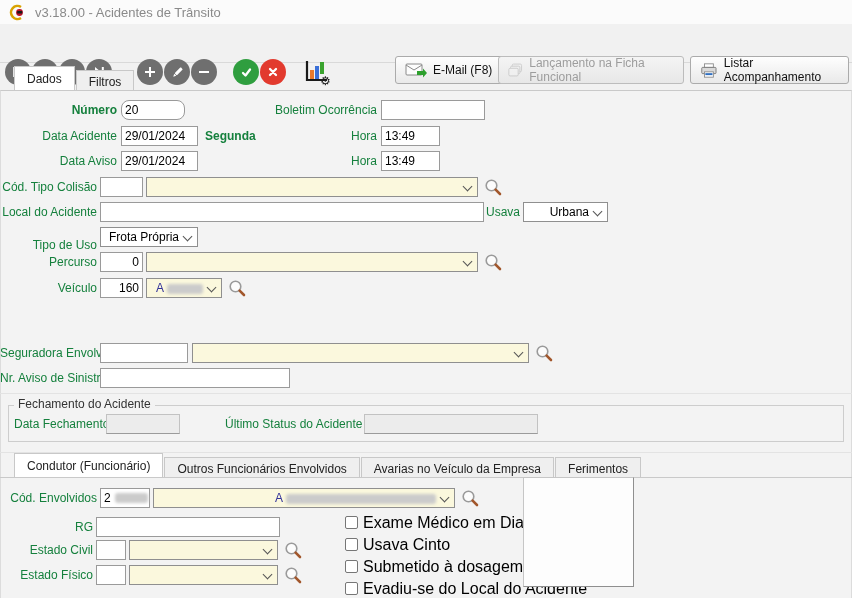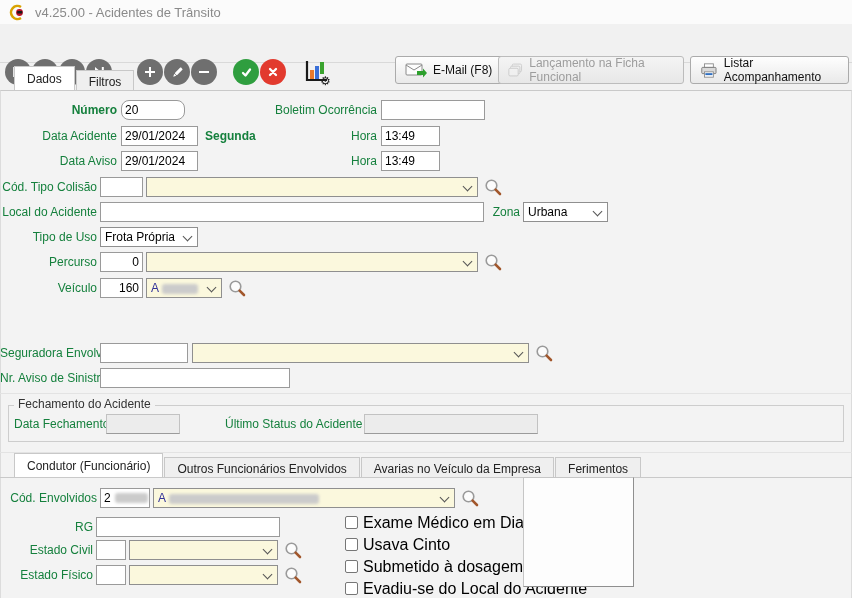--- a/index.html
+++ b/index.html
@@ -29,21 +29,21 @@
 
   .panel { position:absolute; left:0; top:90px; width:852px; height:508px; background:#f3f3f3; border-top:1px solid #c9c9c9; border-left:1px solid #dcdcdc; border-right:1px solid #dcdcdc; box-sizing:border-box; }
 
   
   .lbl { position:absolute; height:20px; line-height:20px; font-size:12px; color:#15803d; text-align:right; white-space:nowrap; }
   .lbl.left { text-align:left; }
   .lbl.bold { font-weight:bold; }
   .inp { position:absolute; box-sizing:border-box; height:20px; border:1px solid #9a9a9a; background:#fff; font-family:"Liberation Sans",sans-serif; font-size:12px; color:#000; padding:0 3px; }
   .inp.num { text-align:right; }
   .inp.off { background:#ececec; border-color:#c2c2c2; border-bottom-color:#9b9b9b; }
-  .combo { position:absolute; box-sizing:border-box; height:20px; border:1px solid #8f8f8f; background:#fff; line-height:18px; padding:0 18px 0 4px; overflow:hidden; white-space:nowrap; }
+  .combo { position:absolute; box-sizing:border-box; height:20px; border:1px solid #8f8f8f; background:#fff; line-height:18px; padding:0 18px 0 4px; overflow:hidden; white-space:nowrap;text-align:right; }
   .combo.yellow { background:#fbf8dd; }
   .combo .chev { position:absolute; right:6px; top:5px; width:6px; height:6px; border-right:1px solid #555; border-bottom:1px solid #555; transform:rotate(45deg); }
   .combo .code { color:#333399; }
   .mag { position:absolute; width:18px; height:18px; }
   .redact { display:inline-block; height:10px; border-radius:3px; background:#cbcbcb; filter:blur(1.5px); vertical-align:middle; margin-left:3px; }
   .redact.ininp { position:absolute; top:4px; }
 
   .groupbox { position:absolute; left:8px; top:405px; width:836px; height:37px; border:1px solid #cdcdcd; box-sizing:border-box; }
   .groupbox .legend { position:absolute; top:-9px; left:5px; background:#f3f3f3; padding:0 4px; font-size:12px; color:#333; }
 
@@ -58,21 +58,21 @@
 <body>
 
 <div id="app">
 
   <div class="titlebar">
     <svg class="appicon" viewBox="0 0 18 17">
       <path d="M13 3 A6.5 6.5 0 1 0 13 14" stroke="#d9a300" stroke-width="2.6" fill="none"></path>
       <circle cx="11.5" cy="8.5" r="3.4" fill="#b8122a"></circle>
       <rect x="9.2" y="7" width="5" height="2.6" fill="#1a1a1a" rx="0.5"></rect>
     </svg>
-    <span class="title">v4.25.00 - Acidentes de Trânsito</span>
+    <span class="title">v3.18.00 - Acidentes de Trânsito</span>
   </div>
 
   <div class="toolbar">
     <div class="cbtn" style="left:5px">
       <svg width="12" height="12" viewBox="0 0 12 12">
           <rect x="1.2" y="1" width="2" height="10" fill="#fff"></rect>
           <polygon points="10,1 4,6 10,11" fill="#fff"></polygon>
         </svg>
     </div>
     <div class="cbtn" style="left:32px">
@@ -189,27 +189,27 @@
     <span class="code"></span>
     <span class="chev"></span>
   </div>
   <svg class="mag" style="left:484px; top:178px" viewBox="0 0 18 18">
     <circle cx="7.5" cy="7.5" r="5.3" fill="#fcfcfc" stroke="#9a9a9a" stroke-width="1.6"></circle>
     <line x1="11.6" y1="11.6" x2="16" y2="16" stroke="#a2572c" stroke-width="2.6" stroke-linecap="round"></line>
   </svg>
 
   <div class="lbl" style="left:0; width:97px; top:202px">Local do Acidente</div>
   <input class="inp" style="left: 100px; top: 202px; width: 384px;" readonly="" value="">
-  <div class="lbl" style="left:480px; width:40px; top:202px">Zona</div>
+  <div class="lbl" style="left:480px; width:40px; top:202px">Usava</div>
   <div class="combo" style="left:523px; top:202px; width:85px">
     <span>Urbana</span>
     <span class="chev"></span>
   </div>
 
-  <div class="lbl" style="left:0; width:97px; top:227px">Tipo de Uso</div>
+  <div class="lbl" style="left:0; width:97px; top:235px">Tipo de Uso</div>
   <div class="combo" style="left:100px; top:227px; width:98px">
     <span>Frota Própria</span>
     <span class="chev"></span>
   </div>
 
   <div class="lbl" style="left:0; width:97px; top:252px">Percurso</div>
   <input class="inp num" style="left: 100px; top: 252px; width: 43px;" readonly="" value="0">
   <div class="combo yellow" style="left:146px; top:252px; width:332px">
     <span class="code"></span>
     <span class="chev"></span>

